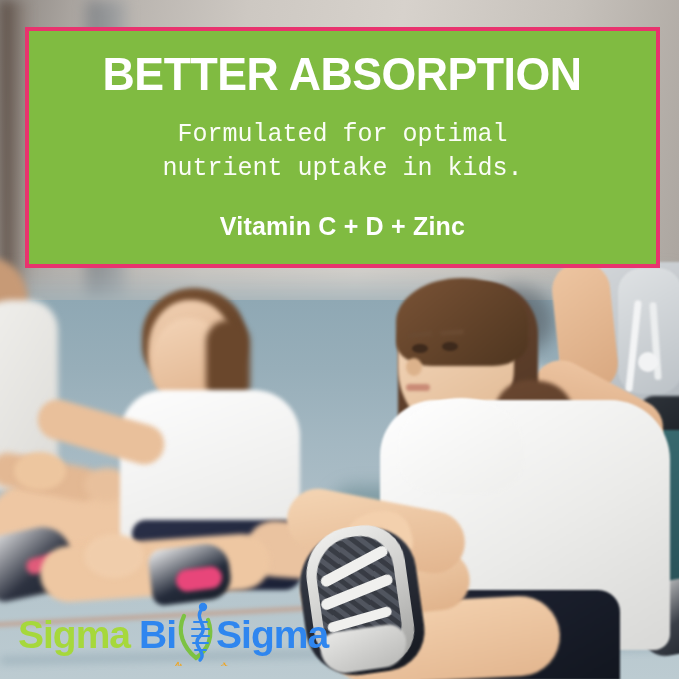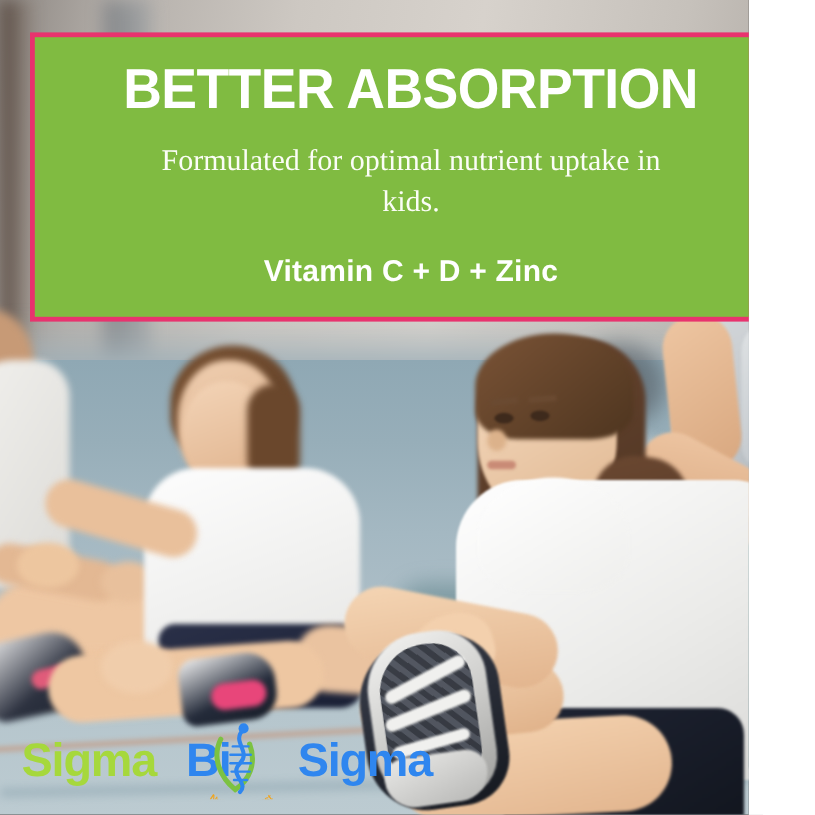--- a/index.html
+++ b/index.html
@@ -1,22 +1,22 @@
 <!DOCTYPE html>
 <html><head>
 <meta charset="utf-8">
 <style>
   html,body{margin:0;padding:0;background:#fff;}
   body{font-family:"Liberation Sans", sans-serif;}
 
   #ad{
     position:relative;
-    width:624px;height:679px;
+    width:679px;height:679px;
     overflow:hidden;
-    background:#000000;
+    background:#4c1d95;
   }
 
   
   .photo{position:absolute;inset:0;overflow:hidden;}
 
   
   .wall{
     position:absolute;left:0;top:0;width:679px;height:330px;
     background:
       linear-gradient(100deg,#8d8782 0%,#b5b0ab 14%,#cdc8c2 34%,#d7d2cc 55%,#c6c1bb 78%,#aaa49e 100%);
@@ -165,21 +165,21 @@
     letter-spacing:-0.5px;
     line-height:1.05;
     transform:scaleX(.95);
     text-align:center;
     white-space:nowrap;
     margin:0;
     padding:0 6px;
   }
   .subline{
     color:#fbfdf7;
-    font-family:Liberation Serif, serif;
+    font-family:Liberation Mono, monospace;
     font-weight:normal;
     font-size:25px;
     line-height:1.33;
     text-align:center;
     margin:20px 0 0 0;
     max-width:440px;
   }
   .claim{
     color:#ffffff;
     font-family:"Liberation Sans", sans-serif;
@@ -197,21 +197,21 @@
     width:268px;height:56px;
     display:flex;align-items:center;
   }
   .logo-text{
     font-family:"Liberation Sans", sans-serif;
     font-weight:bold;
     font-size:39px;
     line-height:1;
     letter-spacing:-1px;
     white-space:nowrap;
-    display:flex;align-items:center;gap:16px;
+    display:flex;align-items:center;
   }
   .lg-sigma{color:#a6d83c;}
   .lg-bi{color:#2f86ef;margin-left:9px;}
   .lg-tics{color:#2f86ef;margin-left:40px;}
   .logo-mark{
     position:absolute;left:152px;top:-4px;width:54px;height:62px;
   }
   .logo-tag{
     position:absolute;left:146px;top:42px;width:74px;height:18px;
     font-family:"Liberation Sans", sans-serif;

